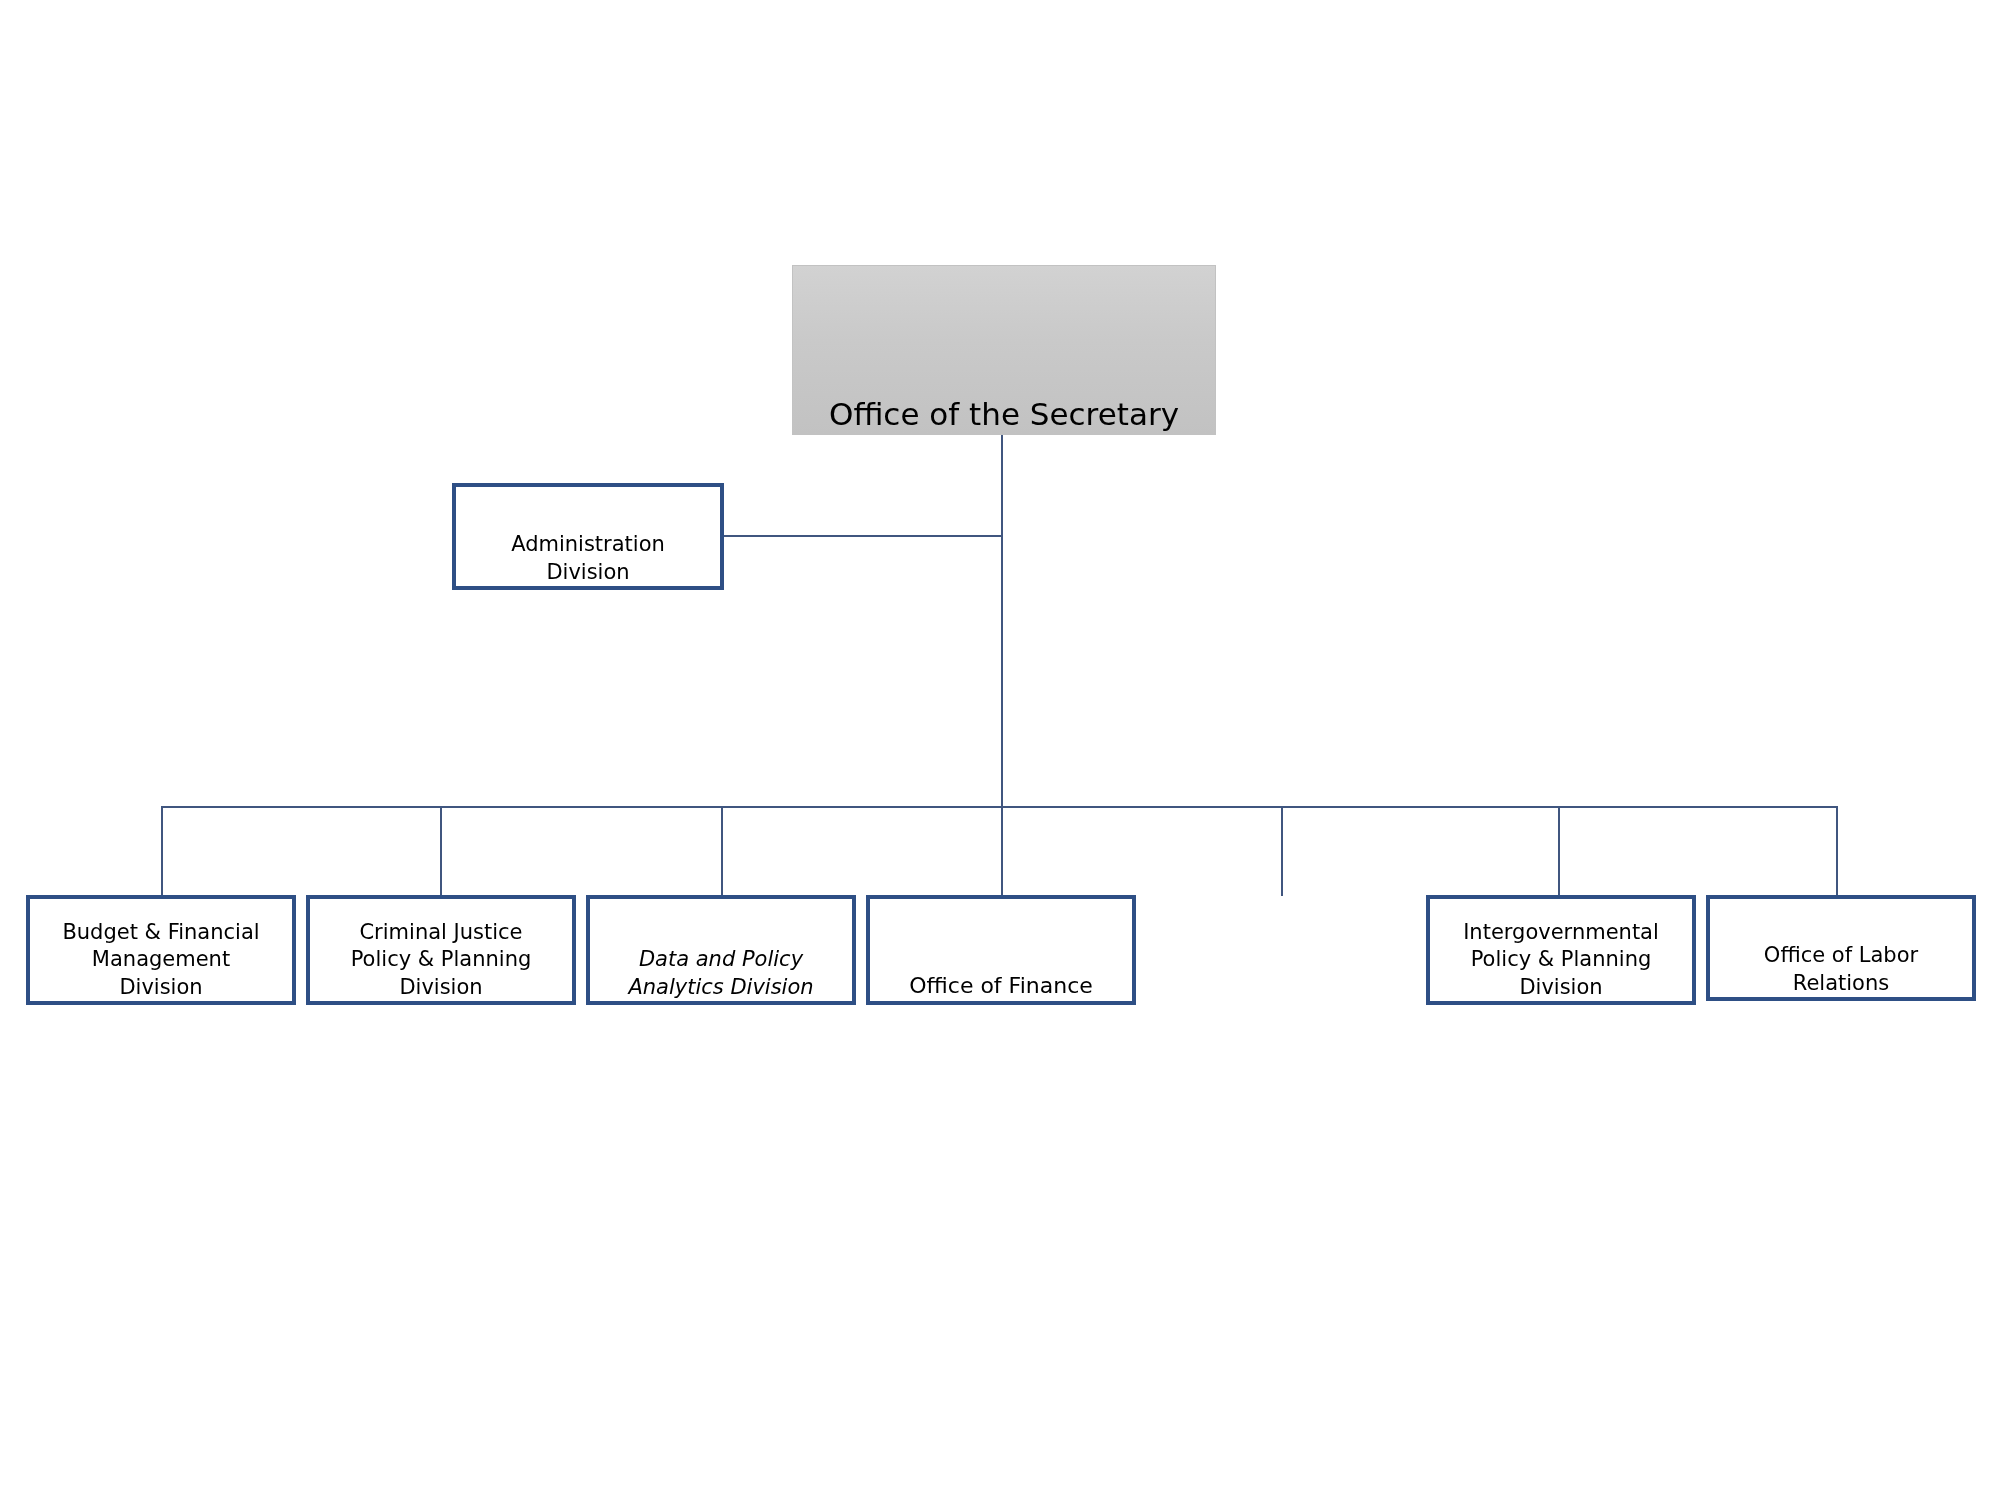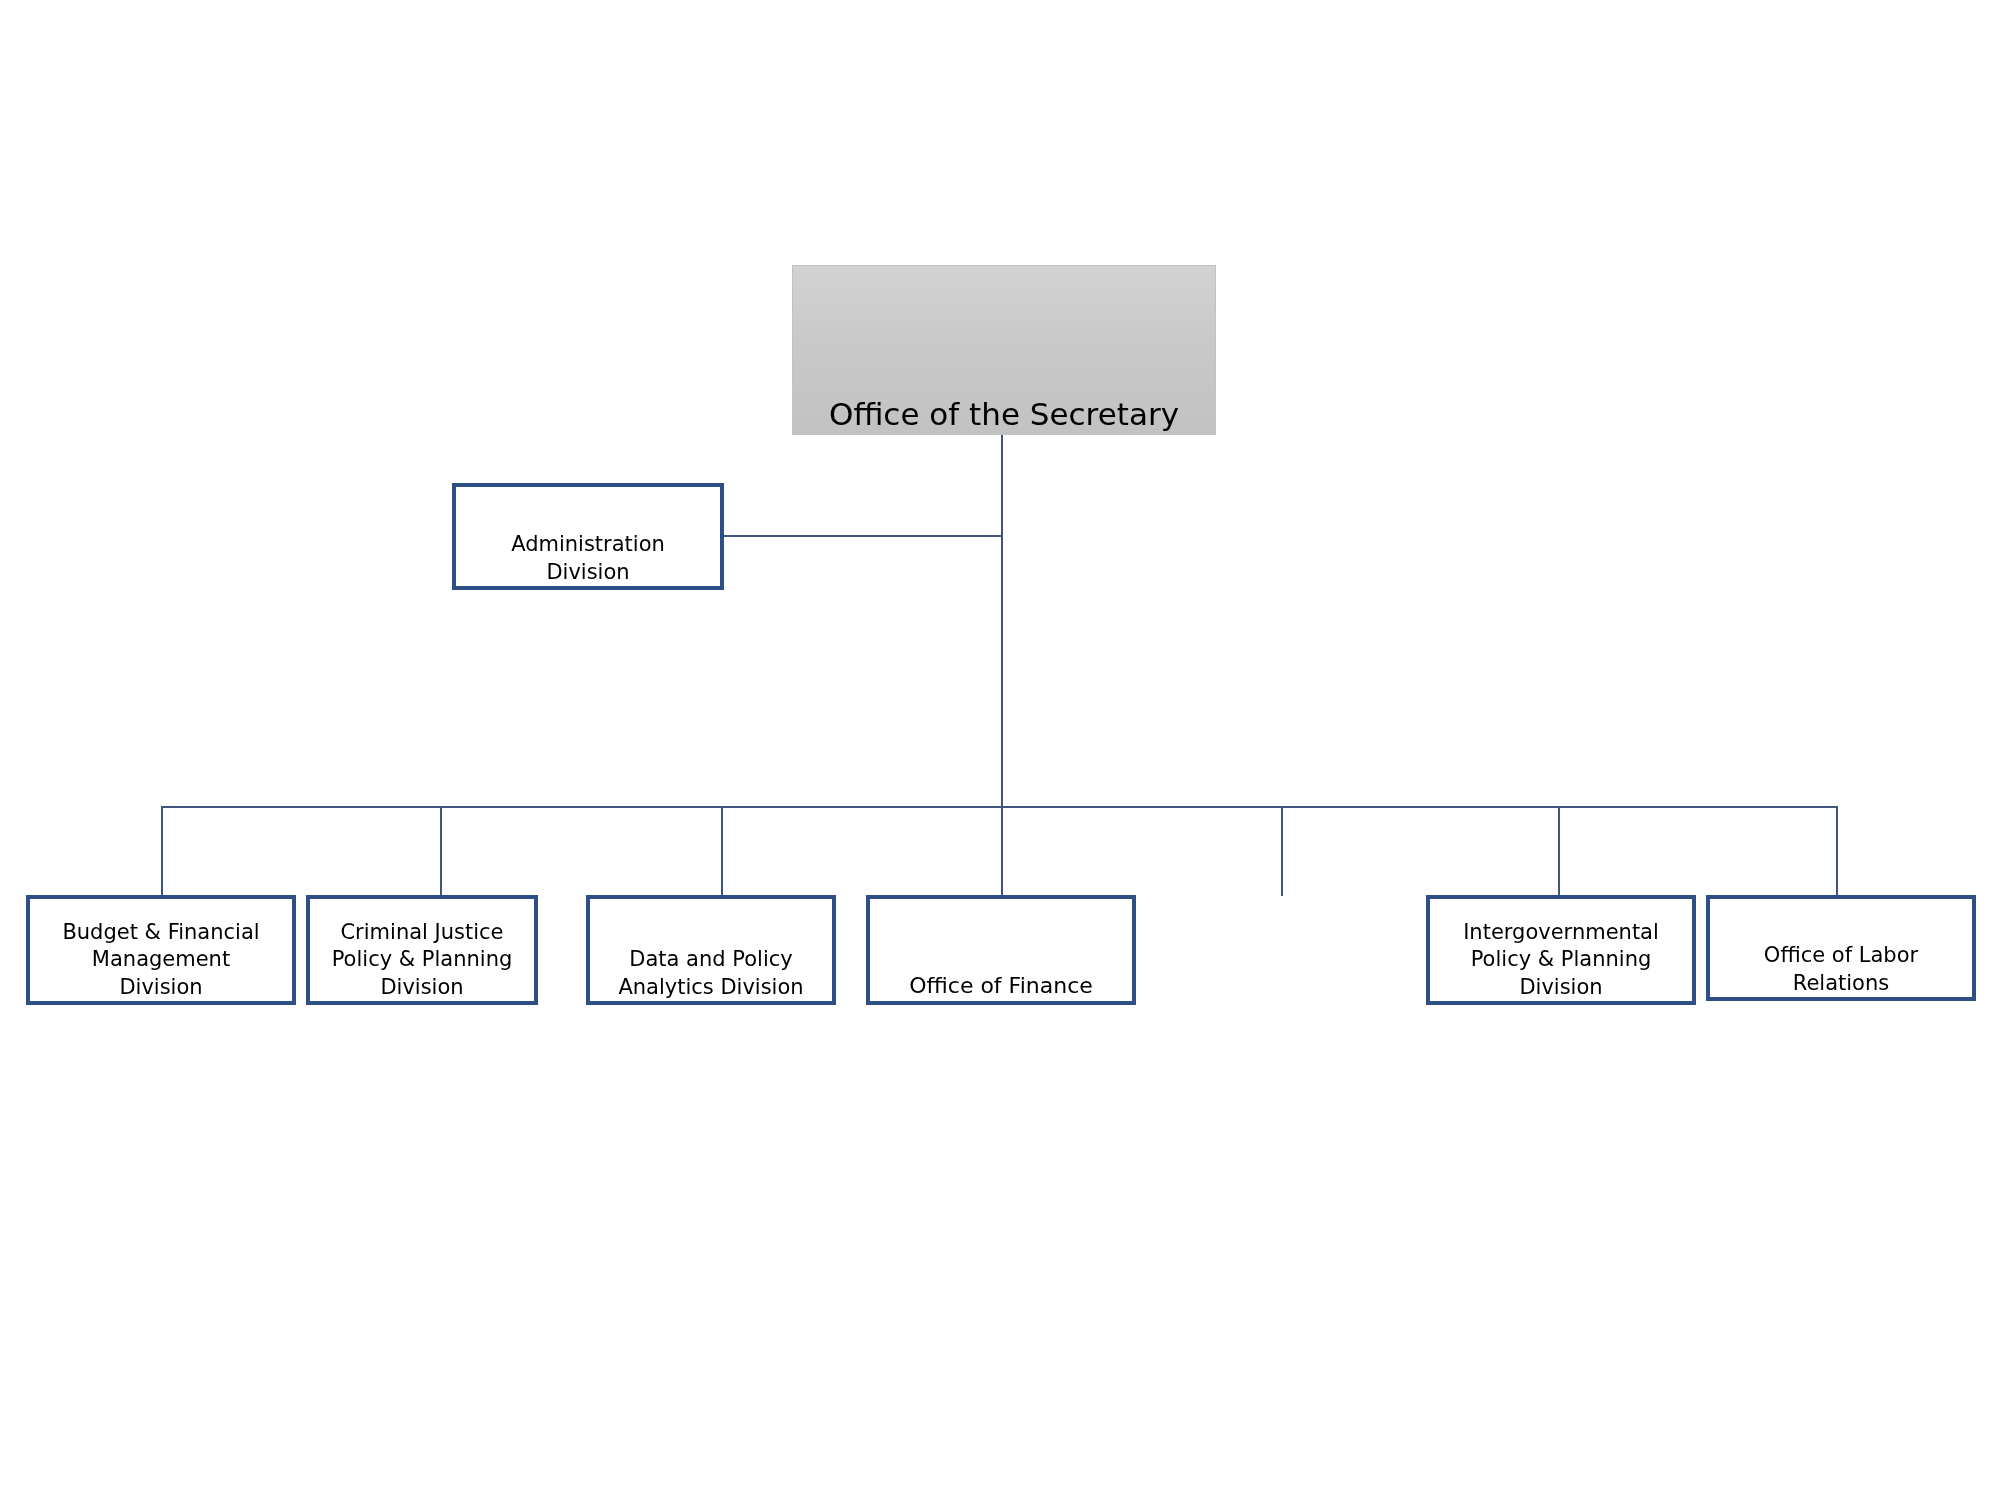--- a/index.html
+++ b/index.html
@@ -95,27 +95,27 @@
     <span class="node-label">Administration
 Division</span>
   </div>
 
   <div class="node node-leaf" style="left:26px; top:895px; width:270px; height:110px;">
     <span class="node-label">Budget &amp; Financial
 Management
 Division</span>
   </div>
 
-  <div class="node node-leaf" style="left:306px; top:895px; width:232px; height:110px;">
+  <div class="node node-leaf" style="left:306px; top:895px; width:270px; height:110px;">
     <span class="node-label">Criminal Justice
 Policy &amp; Planning
 Division</span>
   </div>
 
-  <div class="node node-leaf" style="left:586px; top:895px; width:250px; height:110px;">
+  <div class="node node-leaf" style="left:586px; top:895px; width:270px; height:110px;font-style:italic;">
     <span class="node-label">Data and Policy
 Analytics Division</span>
   </div>
 
   <div class="node node-leaf single-line" style="left:866px; top:895px; width:270px; height:110px;">
     <span class="node-label">Office of Finance</span>
   </div>
 
 
   <div class="node node-leaf" style="left:1426px; top:895px; width:270px; height:110px;">

